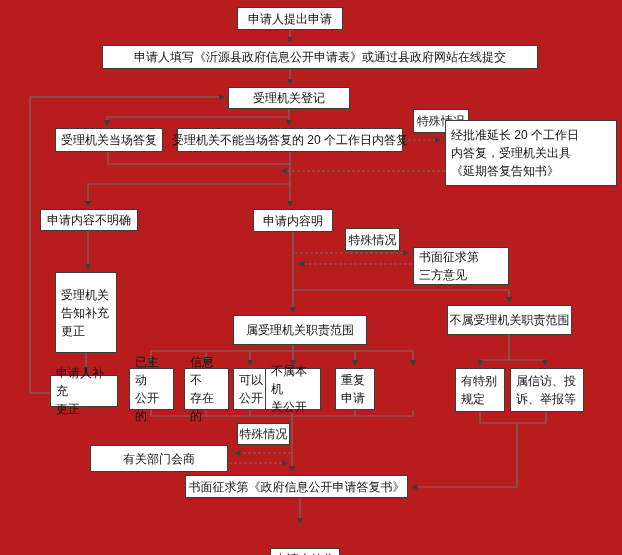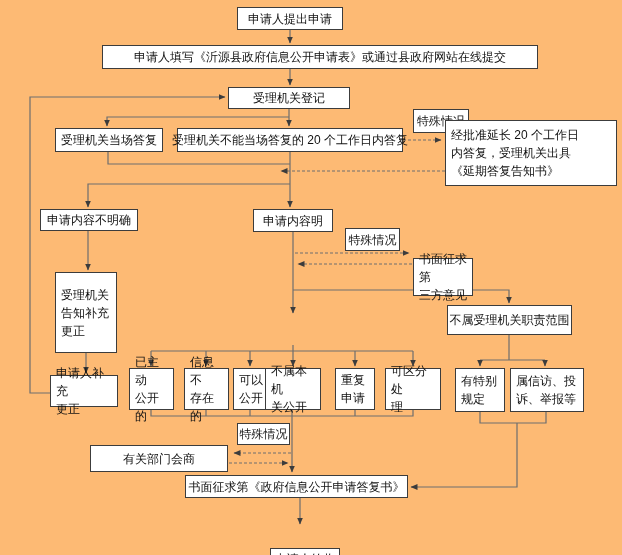--- a/index.html
+++ b/index.html
@@ -1,17 +1,17 @@
 <!DOCTYPE html>
 <html><head>
 <meta charset="utf-8">
 <style>
   html,body{margin:0;padding:0;background:#fff;}
   #stage{
-    position:relative;width:622px;height:555px;background:#fdba74;
+    position:relative;width:622px;height:555px;background:#b91c1c;
     font-family:"Liberation Sans","DejaVu Sans",sans-serif;overflow:hidden;
   }
   #wires{position:absolute;left:0;top:0;width:622px;height:555px;}
   .node{
     position:absolute;background:#ffffff;border:1px solid #3c3c3c;
     box-sizing:border-box;display:flex;align-items:center;justify-content:center;
     font-size:12px;color:#111;text-align:center;white-space:pre-line;line-height:1.5;
     z-index:2;
   }
   .ml{justify-content:flex-start;text-align:left;padding:2px 5px;}
@@ -90,50 +90,49 @@
   <div class="node ml" style="left:445px;top:120px;width:172px;height:66px">经批准延长 20 个工作日
 内答复，受理机关出具
 《延期答复告知书》</div>
 
   <div class="node nw" style="left:40px;top:209px;width:98px;height:22px">申请内容不明确</div>
 
   <div class="node nw" style="left:253px;top:209px;width:80px;height:23px">申请内容明</div>
 
   <div class="node nw" style="left:345px;top:228px;width:55px;height:23px">特殊情况</div>
 
-  <div class="node ml" style="left:413px;top:258px;width:60px;height:38px">书面征求第
+  <div class="node ml" style="left:413px;top:247px;width:96px;height:38px">书面征求第
 三方意见</div>
 
   <div class="node ml" style="left:55px;top:272px;width:62px;height:81px">受理机关
 告知补充
 更正</div>
 
   <div class="node ml" style="left:50px;top:375px;width:68px;height:32px">申请人补充
 更正</div>
 
+  <div class="node nw" style="left:233px;top:315px;width:134px;height:30px">属受理机关职责范围</div>
 
   <div class="node nw" style="left:447px;top:305px;width:125px;height:30px">不属受理机关职责范围</div>
 
   <div class="node ml" style="left:129px;top:368px;width:45px;height:42px">已主动
 公开的</div>
 
   <div class="node ml" style="left:184px;top:368px;width:45px;height:42px">信息不
 存在的</div>
 
   <div class="node ml" style="left:233px;top:368px;width:36px;height:42px">可以
 公开</div>
 
   <div class="node ml" style="left:265px;top:368px;width:56px;height:42px">不属本机
 关公开</div>
 
   <div class="node ml" style="left:335px;top:368px;width:40px;height:42px">重复
 申请</div>
 
-  <div class="node ml" style="left:385px;top:368px;width:56px;height:42px">可区分处
-理</div>
 
   <div class="node ml" style="left:455px;top:368px;width:50px;height:44px">有特别
 规定</div>
 
   <div class="node ml" style="left:510px;top:368px;width:74px;height:44px">属信访、投
 诉、举报等</div>
 
   <div class="node nw" style="left:237px;top:423px;width:53px;height:22px">特殊情况</div>
 
   <div class="node nw" style="left:90px;top:445px;width:138px;height:27px">有关部门会商</div>

